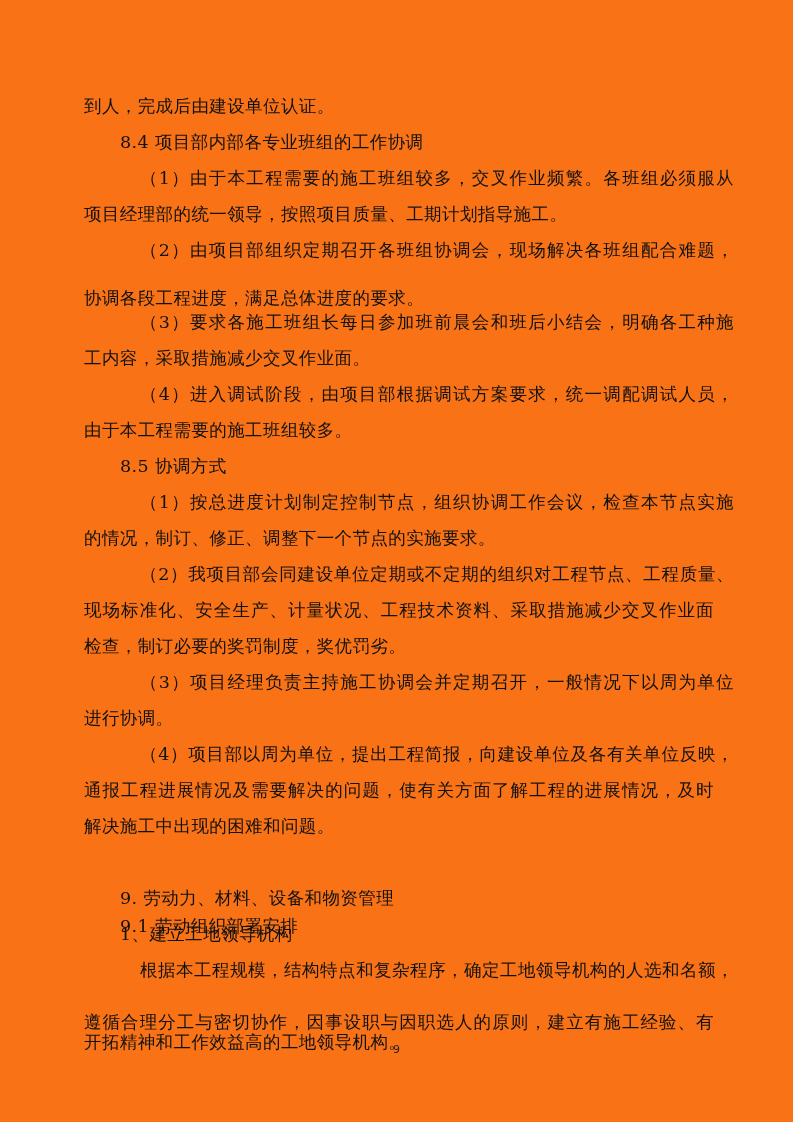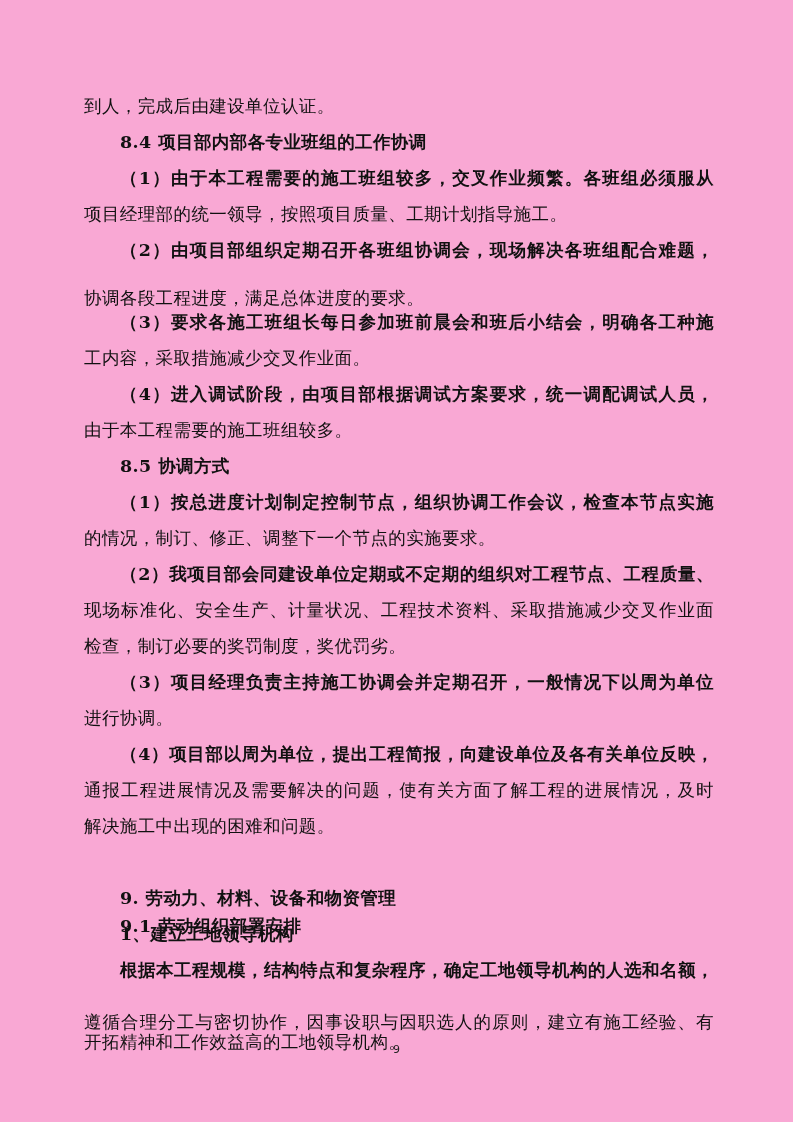--- a/index.html
+++ b/index.html
@@ -14,44 +14,44 @@
       overflow: hidden;
       font-family: "DejaVu Serif", "Liberation Serif", serif;
       color: #111111;
     }
     .page {
       position: absolute;
       left: 0;
       top: 0;
       width: 793px;
       height: 1122px;
-      background: #f9a8d4;
+      background: #f97316;
     }
     .content {
       position: absolute;
       left: 84px;
       top: 86px;
       width: 630px;
     }
     .line {
       position: absolute;
       left: 0;
       height: 40px;
       line-height: 40px;
       font-size: 17.5px;
       white-space: nowrap;
       letter-spacing: 0.4px;
     }
-    .indent { left: 36px; font-weight: bold; }
+    .indent { left: 36px; }
     .justify {
       width: 630px;
       text-align: justify;
       text-align-last: justify;
     }
-    .justify.indent { width: 594px; }
+    .justify.indent { width: 594px; margin-left: 20px; }
     .page-number {
       position: absolute;
       left: 0;
       width: 793px;
       top: 1043px;
       text-align: center;
       font-size: 11px;
       font-family: "DejaVu Sans", sans-serif;
       color: #222222;
     }

